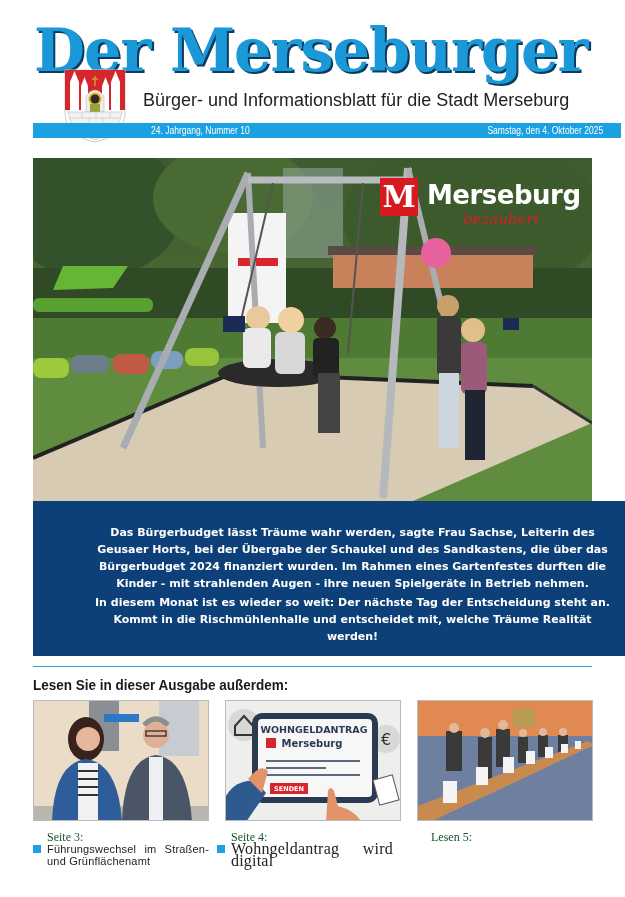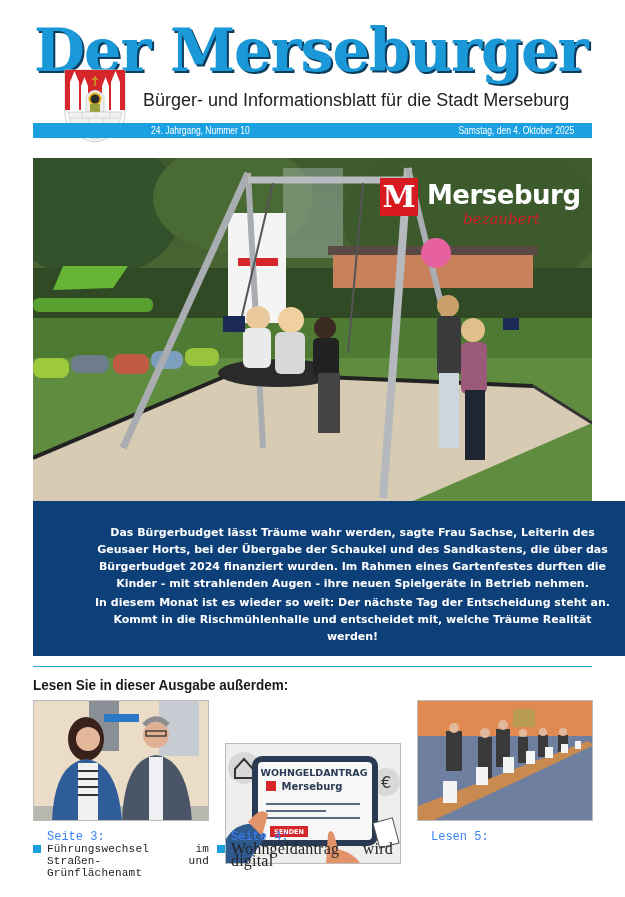--- a/index.html
+++ b/index.html
@@ -3,21 +3,21 @@
 <meta charset="utf-8">
 <style>
   html,body{margin:0;padding:0;background:#fff;}
   body{width:625px;height:897px;position:relative;overflow:hidden;font-family:"Liberation Sans",sans-serif;color:#222;}
   .abs{position:absolute;}
 
   
   .title{left:34px;top:14px;font-family:"DejaVu Serif",serif;font-weight:bold;font-size:60px;letter-spacing:-1px;color:#1a98d8;
     text-shadow:2px 2px 0 #0b3c5e;line-height:72px;white-space:nowrap;transform:scaleX(0.98);transform-origin:left top;}
   .subtitle{left:143px;top:90px;font-family:Liberation Sans, sans-serif;font-size:18px;color:#222;white-space:nowrap;}
-  .strip{left:33px;top:123px;width:559px;height:15px;background:#1ba0e2;}
+  .strip{left:33px;top:123px;width:559px;height:15px;background:#1ba0e2;padding-left:29px;}
   .strip span{position:absolute;top:0;font-family:"Liberation Sans",sans-serif;font-size:10px;line-height:15px;color:#fff;transform:scaleX(0.85);}
   .strip .left{left:118px;transform-origin:left center;}
   .strip .right{right:18px;transform-origin:right center;}
 
   
   .coa{left:62px;top:66px;width:66px;height:78px;}
 
   
   .photo{left:33px;top:158px;width:559px;height:343px;overflow:hidden;background:#6d8f4e;}
   .photo svg{display:block;}
@@ -29,26 +29,26 @@
   .bluebox{left:33px;top:501px;width:559px;height:155px;background:#0d3f78;color:#fff;text-align:center;font-family:"DejaVu Sans",sans-serif;font-weight:bold;font-size:11px;line-height:17px;padding-left:40px;}
   .bluebox p{margin:0;padding:0 14px;}
   .bluebox .p1{margin-top:23px;}
   .bluebox .p2{margin-top:2px;}
 
   .divider{left:33px;top:666px;width:559px;height:1px;background:#29a6d6;}
   .more-heading{left:33px;top:676px;font-family:"Liberation Sans",sans-serif;font-weight:bold;font-size:15px;color:#1a1a1a;transform:scaleX(0.9);transform-origin:left top;white-space:nowrap;}
 
   .thumb{top:700px;width:176px;height:121px;overflow:hidden;border:1px solid #bbb;box-sizing:border-box;}
   .t1{left:33px;}
-  .t2{left:225px;background:#22c55e;margin-top:43px;}
+  .t2{left:225px;background:#22c55e;}
   .t3{left:417px;}
 
   .cap{top:831px;width:176px;font-size:11px;line-height:12px;}
-  .cap .seite{font-family:Liberation Mono, monospace;font-size:12px;color:#3b82f6;margin-left:14px;display:block;}
-  .cap .text{display:block;position:relative;padding-left:14px;font-family:Liberation Mono, monospace;font-size:11px;color:#222;text-align:justify;letter-spacing:0.2px;}
+  .cap .seite{font-family:Liberation Serif, serif;font-size:12px;color:#14532d;margin-left:14px;display:block;}
+  .cap .text{display:block;position:relative;padding-left:14px;font-family:Liberation Sans, sans-serif;font-size:11px;color:#222;text-align:justify;letter-spacing:0.2px;}
   .cap .text .bullet{position:absolute;left:0;top:2px;width:8px;height:8px;background:#1ba0e2;}
   .cap2 .text{font-family:"Liberation Serif",serif;font-size:16px;}
 </style>
 </head>
 <body>
 
 <div class="abs title">Der Merseburger</div>
 
 <div class="abs coa">
   <svg width="66" height="78" viewBox="0 0 66 78">

